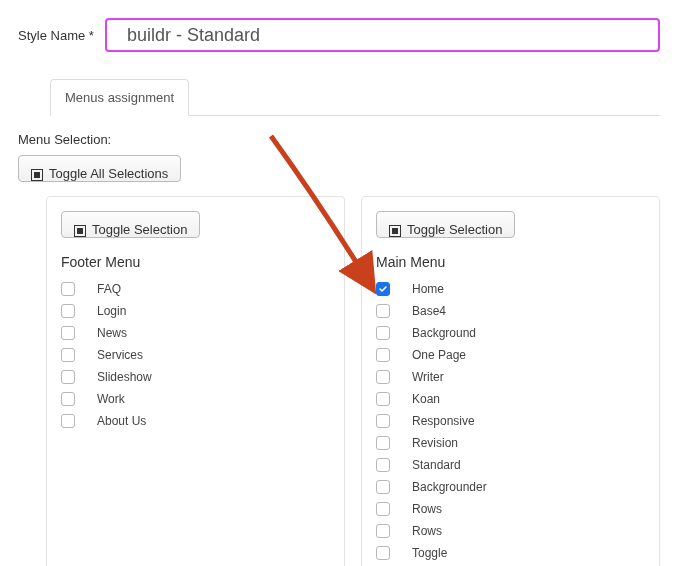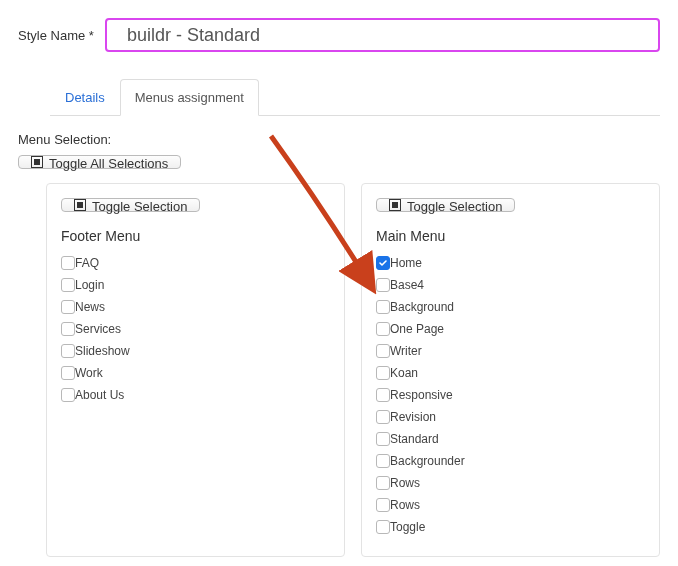--- a/index.html
+++ b/index.html
@@ -54,23 +54,23 @@
     background: #fff;
     color: #555;
   }
   .section-label {
     margin: 16px 0 8px 0;
     font-size: 13px;
     color: #333;
   }
   .btn {
     display: inline-flex;
-    align-items: flex-start;
+    align-items: flex-end;
     gap: 6px;
-    height: 14px;
+    height: 27px;
     padding: 0 12px;
     background: linear-gradient(#fdfdfd, #f0f0f0);
     border: 1px solid #bbb;
     border-radius: 4px;
     font-size: 13px;
     color: #333;
     cursor: pointer;
   }
   .btn svg { display: block; }
   .columns {
@@ -87,21 +87,21 @@
   }
   .panel.left { margin-left: 28px; }
   .panel-title {
     font-size: 14px;
     color: #333;
     margin: 14px 0 12px 0;
   }
   .item-row {
     display: flex;
     align-items: flex-end;
-    gap: 0;
+    gap: 22px;
     margin: 0 0 8px 0;
   }
   .chk {
     width: 14px;
     height: 14px;
     border: 1px solid #b8b8b8;
     border-radius: 3px;
     background: #fff;
     display: inline-flex;
     align-items: center;
@@ -129,21 +129,20 @@
 <div class="page">
 
 
 
 <div class="form-row">
   <label class="form-label">Style Name *</label>
   <input class="text-input" type="text" value="buildr - Standard" style="">
 </div>
 
 <div class="tabs">
-  <div class="tab inactive">Details</div>
   <div class="tab active">Menus assignment</div>
 </div>
 
 <div class="section-label">Menu Selection:</div>
 
 <button class="btn">
   <span>
     <svg width="12" height="12" viewBox="0 0 12 12">
           <rect x="0.5" y="0.5" width="11" height="11" fill="none" stroke="#333"></rect>
           <rect x="3" y="3" width="6" height="6" fill="#333"></rect>

